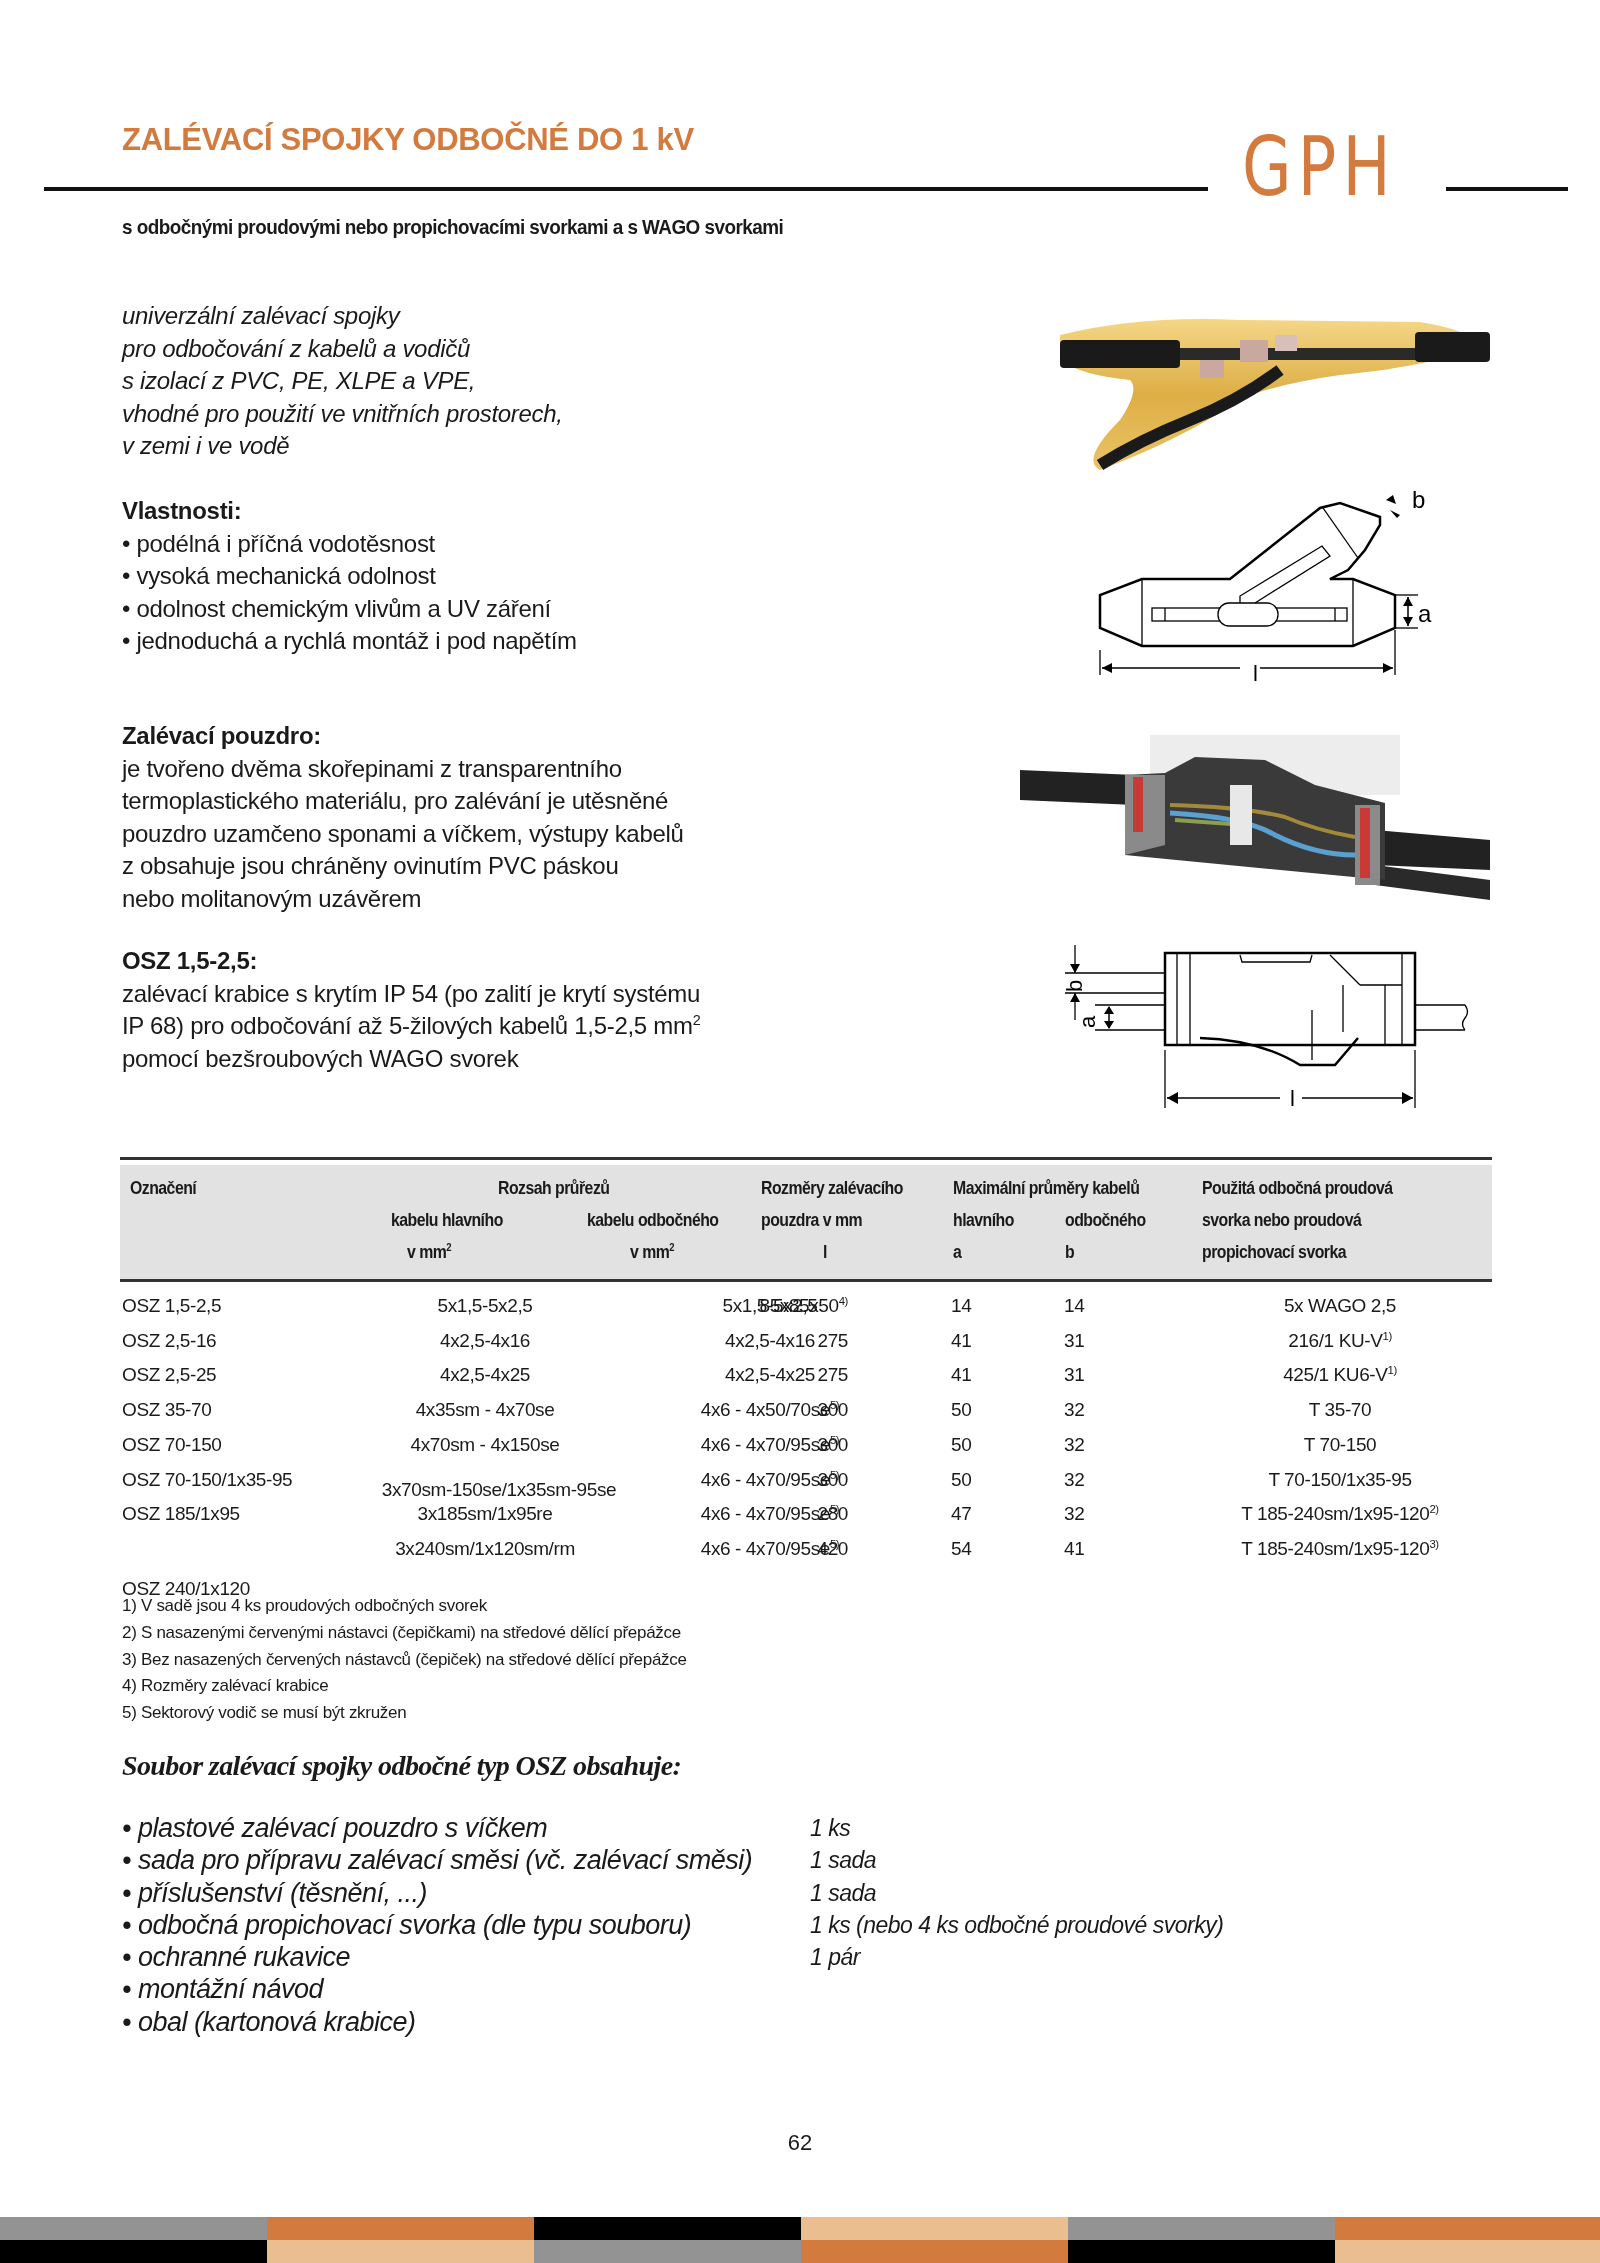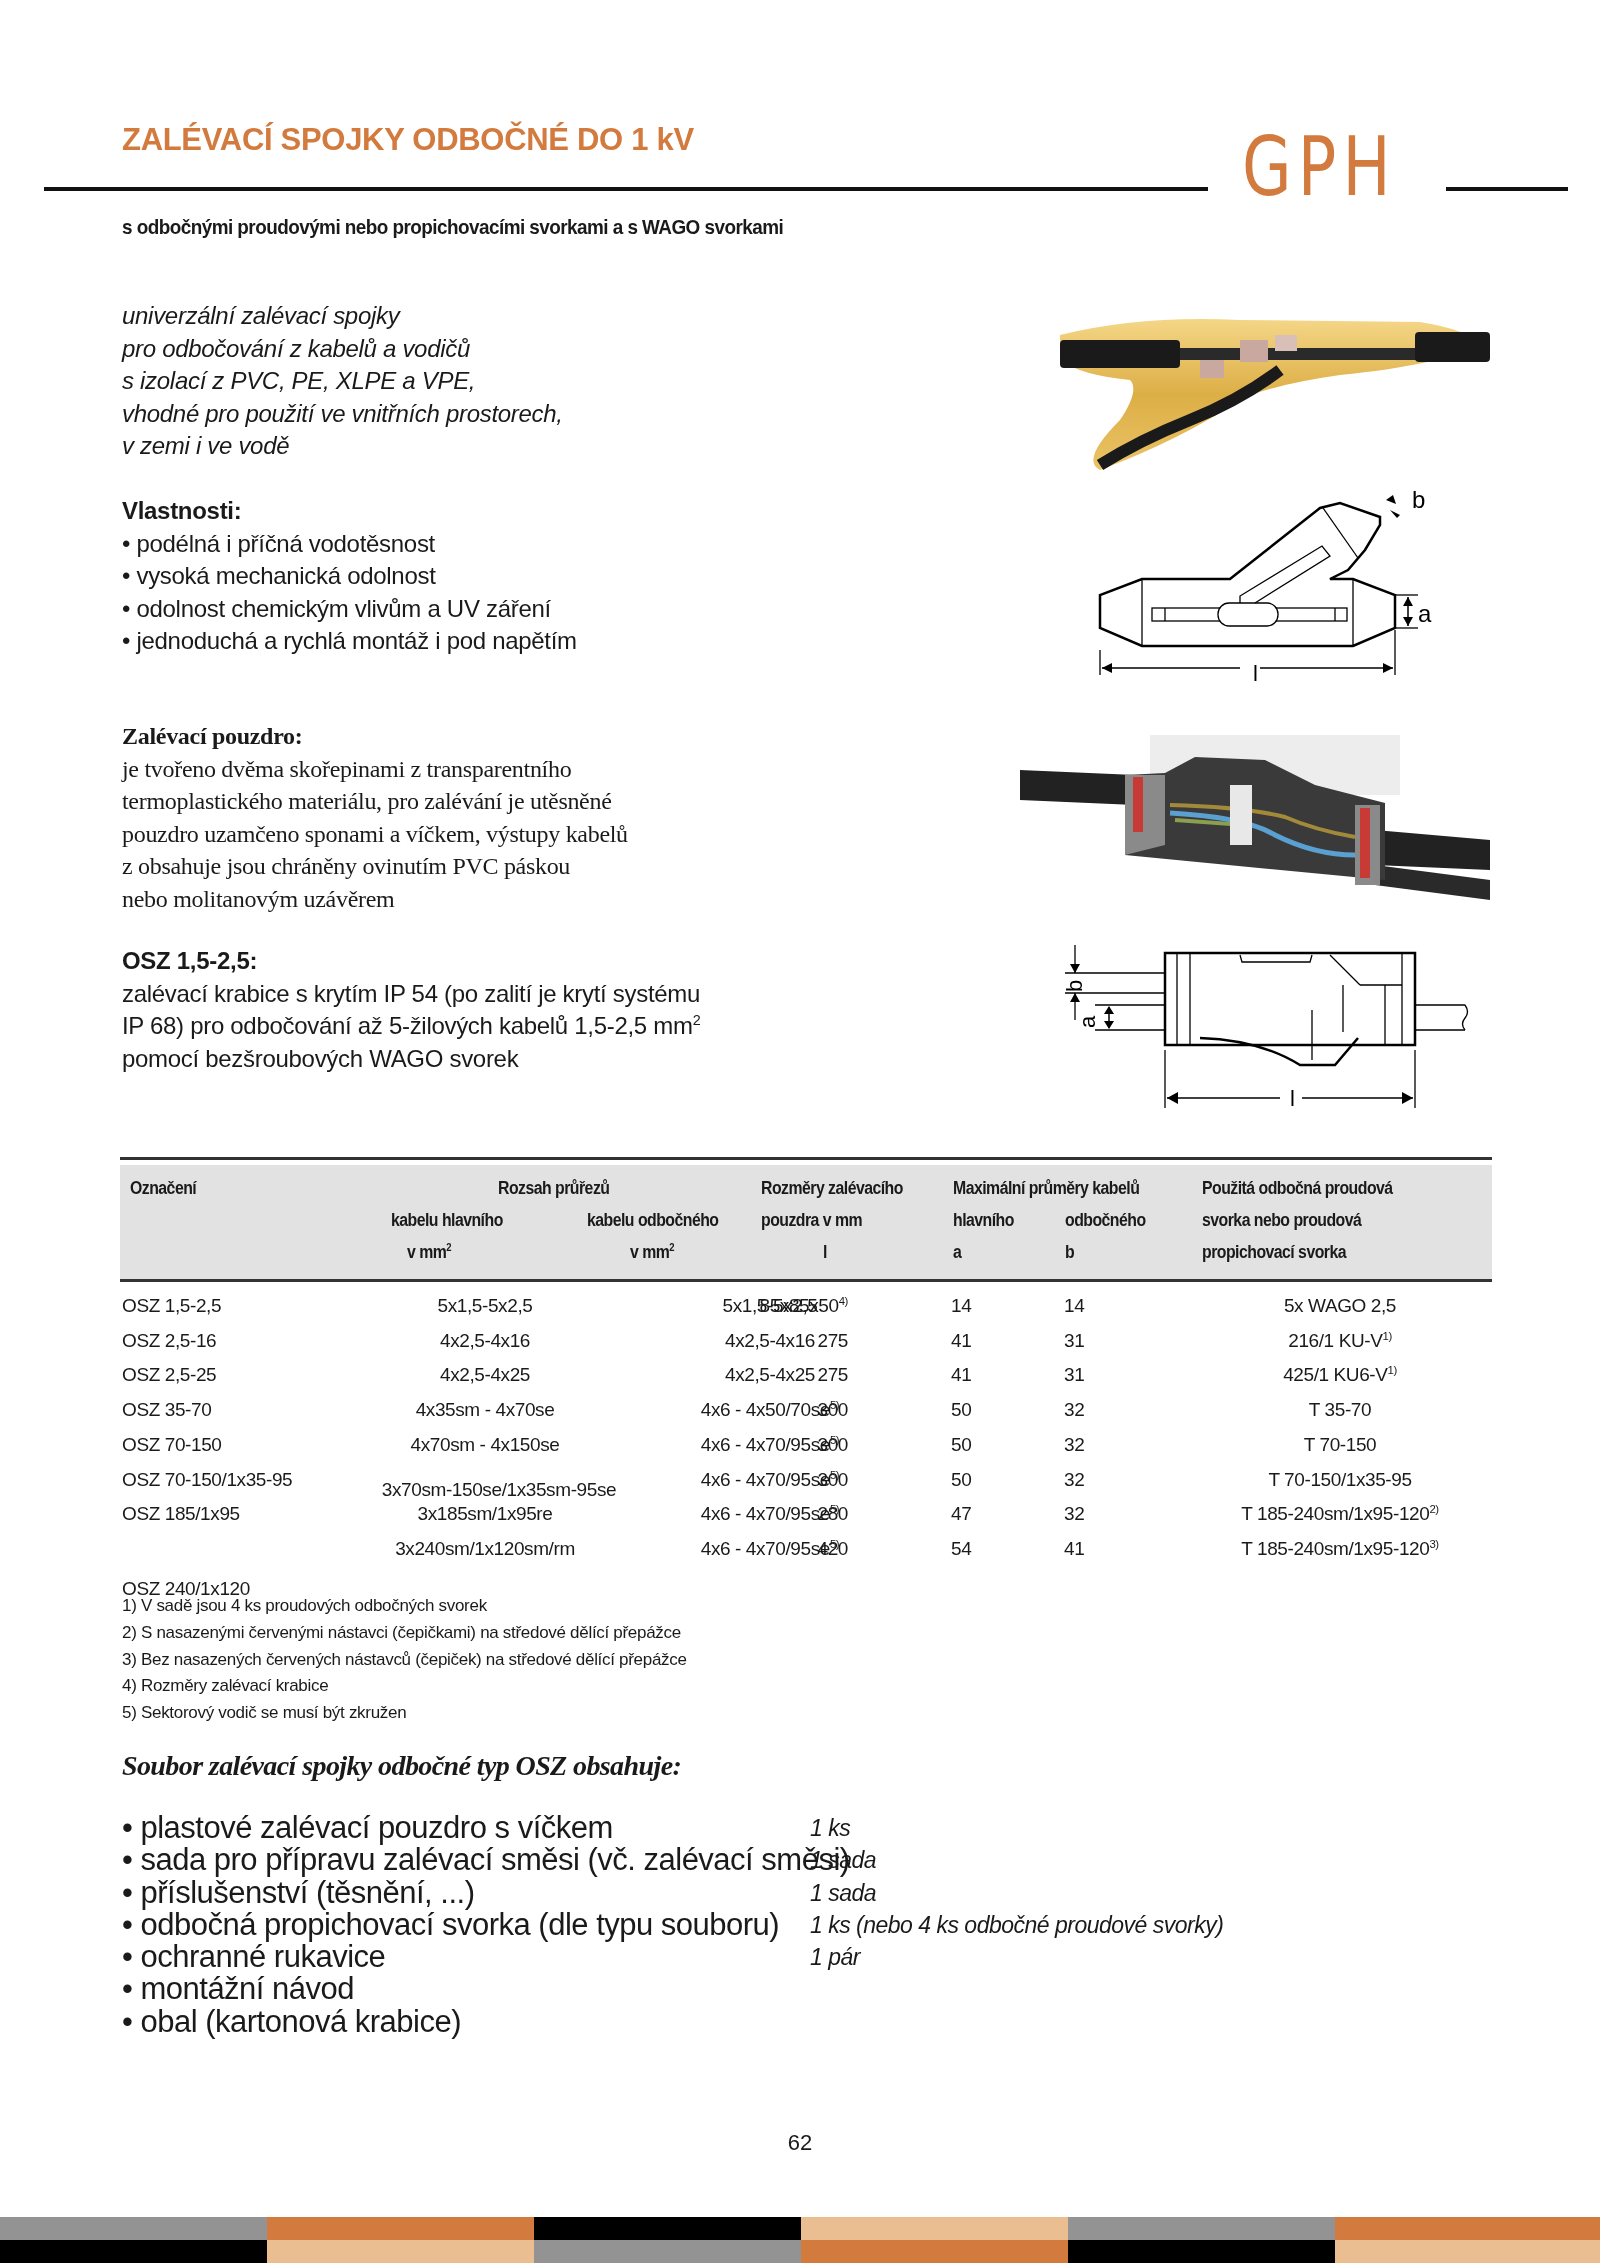--- a/index.html
+++ b/index.html
@@ -20,21 +20,21 @@
   .tbl-top { left:120px; top:1157px; width:1372px; height:3px; background:#333; }
   .tbl-head { left:120px; top:1165px; width:1372px; height:114px; background:#e2e2e2; }
   .tbl-bot { left:120px; top:1279px; width:1372px; height:3px; background:#333; }
   .th { font-size:18px; font-weight:bold; letter-spacing:-0.6px; transform:scaleX(0.88); transform-origin:left top; white-space:nowrap; }
   .td { font-size:19px; letter-spacing:-0.4px; white-space:nowrap; }
   .center { text-align:center; }
   .right { text-align:right; }
 
   .notes { left:122px; top:1593px; font-size:17px; line-height:26.8px; letter-spacing:-0.3px; }
   .kit-title { left:122px; top:1750px; font-size:28px; font-weight:bold; font-style:italic; letter-spacing:-0.6px;font-family:Liberation Serif, serif; }
-  .kit-list { left:122px; top:1812px; font-size:31px; line-height:32.3px; letter-spacing:-0.5px; }
+  .kit-list { left:122px; top:1812px; font-size:27px; font-style:italic; line-height:32.3px; letter-spacing:-0.5px; }
   .kit-qty { left:810px; top:1812px; font-size:23px; font-style:italic; line-height:32.3px; letter-spacing:-0.5px; }
   .page-num { left:0; top:2130px; width:1600px; text-align:center; font-size:22px; }
 
   .stripe { position:absolute; height:23px; width:267px; }
   .img { position:absolute; }
 </style>
 </head>
 <body>
 
 <div class="abs title">ZALÉVACÍ SPOJKY ODBOČNÉ DO 1 kV</div>
@@ -52,21 +52,21 @@
 </div>
 
 <div class="abs block" style="top:495px;">
   <div class="h">Vlastnosti:</div>
   <div>• podélná i příčná vodotěsnost</div>
   <div>• vysoká mechanická odolnost</div>
   <div>• odolnost chemickým vlivům a UV záření</div>
   <div>• jednoduchá a rychlá montáž i pod napětím</div>
 </div>
 
-<div class="abs block" style="top:720px;font-family:Liberation Serif, serif;">
+<div class="abs block" style="top:720px;">
   <div class="h">Zalévací pouzdro:</div>
   <div>je tvořeno dvěma skořepinami z transparentního</div>
   <div>termoplastického materiálu, pro zalévání je utěsněné</div>
   <div>pouzdro uzamčeno sponami a víčkem, výstupy kabelů</div>
   <div>z obsahuje jsou chráněny ovinutím PVC páskou</div>
   <div>nebo molitanovým uzávěrem</div>
 </div>
 
 <div class="abs block" style="top:945px;">
   <div class="h">OSZ 1,5-2,5:</div>

